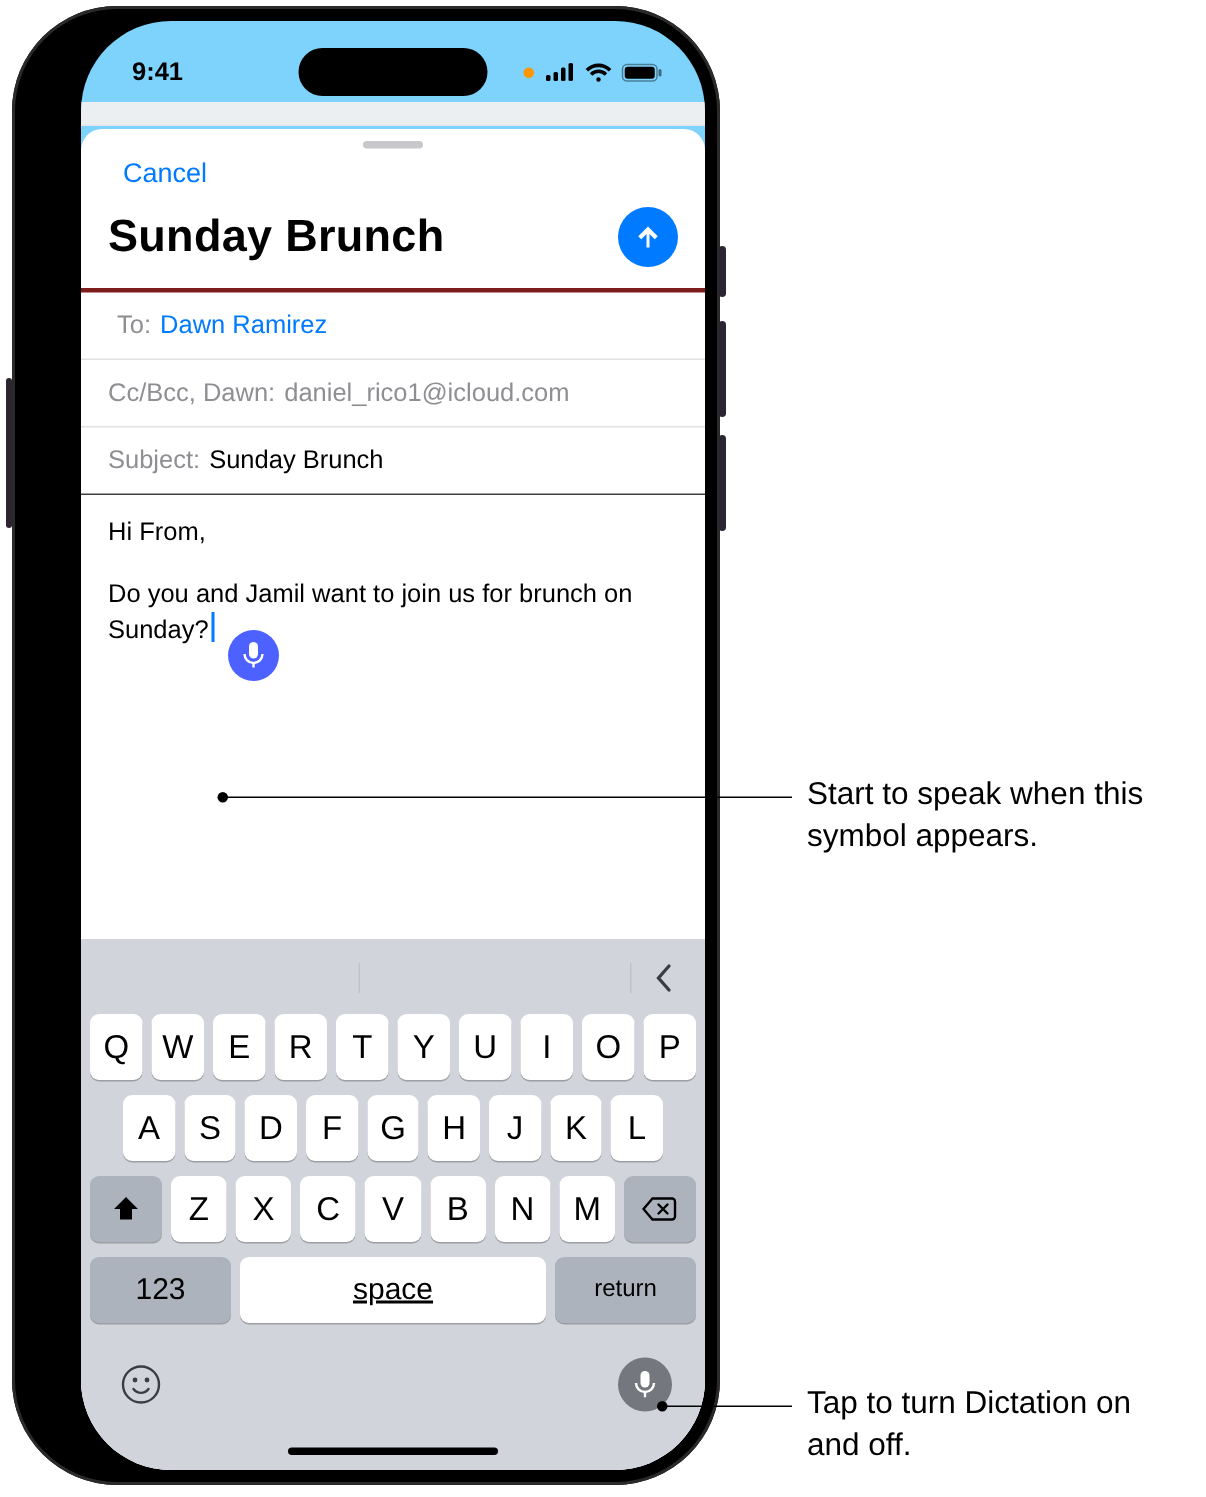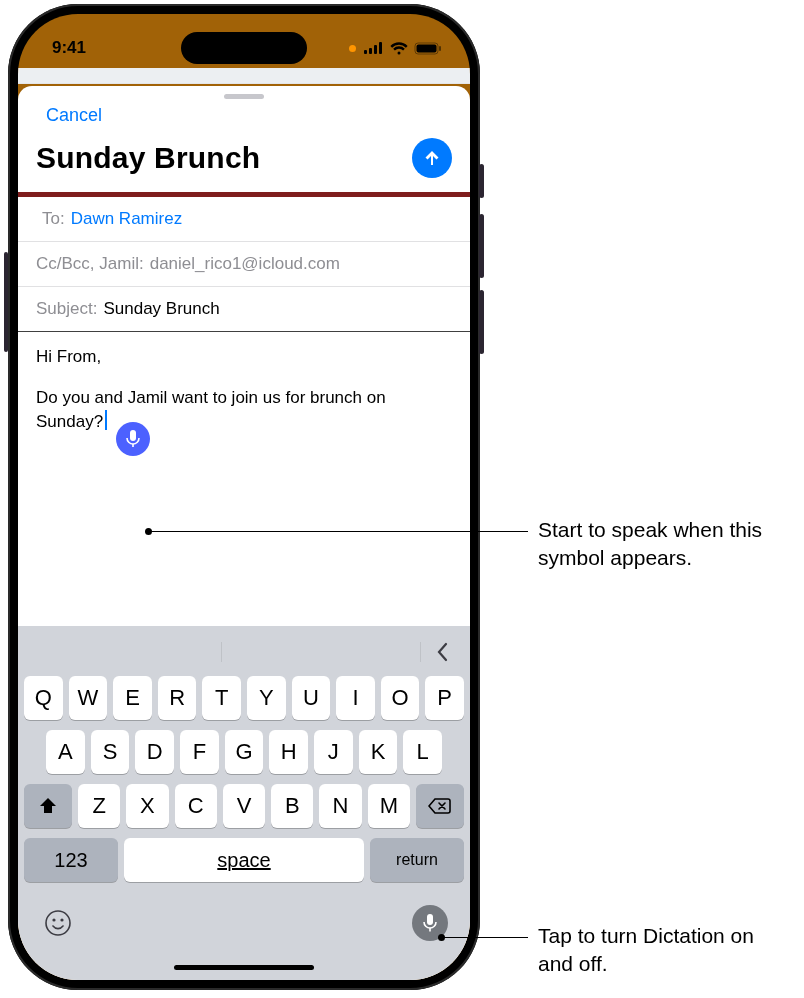--- a/index.html
+++ b/index.html
@@ -20,23 +20,24 @@
     top: 4px;
     width: 472px;
     height: 986px;
     background: #000;
     border-radius: 70px;
     box-shadow: 0 0 0 2px #2a2a2a inset;
   }
   .phone-inner {
     position: absolute;
     inset: 10px;
-    background: #a16207;
+    background: #7dd3fc;
     border-radius: 60px;
     overflow: hidden;
+    margin-left: 36px;
   }
   .side-btn {
     position: absolute;
     background: #2b2531;
     width: 5px;
     border-radius: 3px;
   }
   .side-btn.mute   { right:-4px; top:160px; height:34px; }
   .side-btn.volup  { right:-4px; top:210px; height:64px; }
   .side-btn.voldn  { right:-4px; top:286px; height:64px; }
@@ -194,26 +195,26 @@
       </div>
       <div class="header-row">
         <span class="title">Sunday Brunch</span>
         <div class="send-btn">
           <svg width="20" height="20" viewBox="0 0 20 20">
               <path d="M10 3l6.5 6.5-2 2L11 8v9H9V8L5.5 11.5l-2-2L10 3z" fill="#fff"></path>
             </svg>
         </div>
       </div>
 
-      <div class="field" style="border-top:5px solid #7f1d1d;padding-left:24px;">
+      <div class="field" style="border-top:3px solid #7f1d1d;padding-left:24px;">
         <span>To:</span>
         <span class="recipient">Dawn Ramirez</span>
       </div>
       <div class="field">
-        <span>Cc/Bcc, Jamil:</span>
+        <span>Cc/Bcc, Dawn:</span>
         <span class="value" style="color:#8e8e93;">daniel_rico1@icloud.com</span>
       </div>
       <div class="field subject-line">
         <span>Subject:</span>
         <span class="value">Sunday Brunch</span>
       </div>
 
       <div class="body-area">
         <p>Hi From,</p>
         <p><span>Do you and Jamil want to join us for brunch on Sunday?</span><span class="cursor"></span></p>

